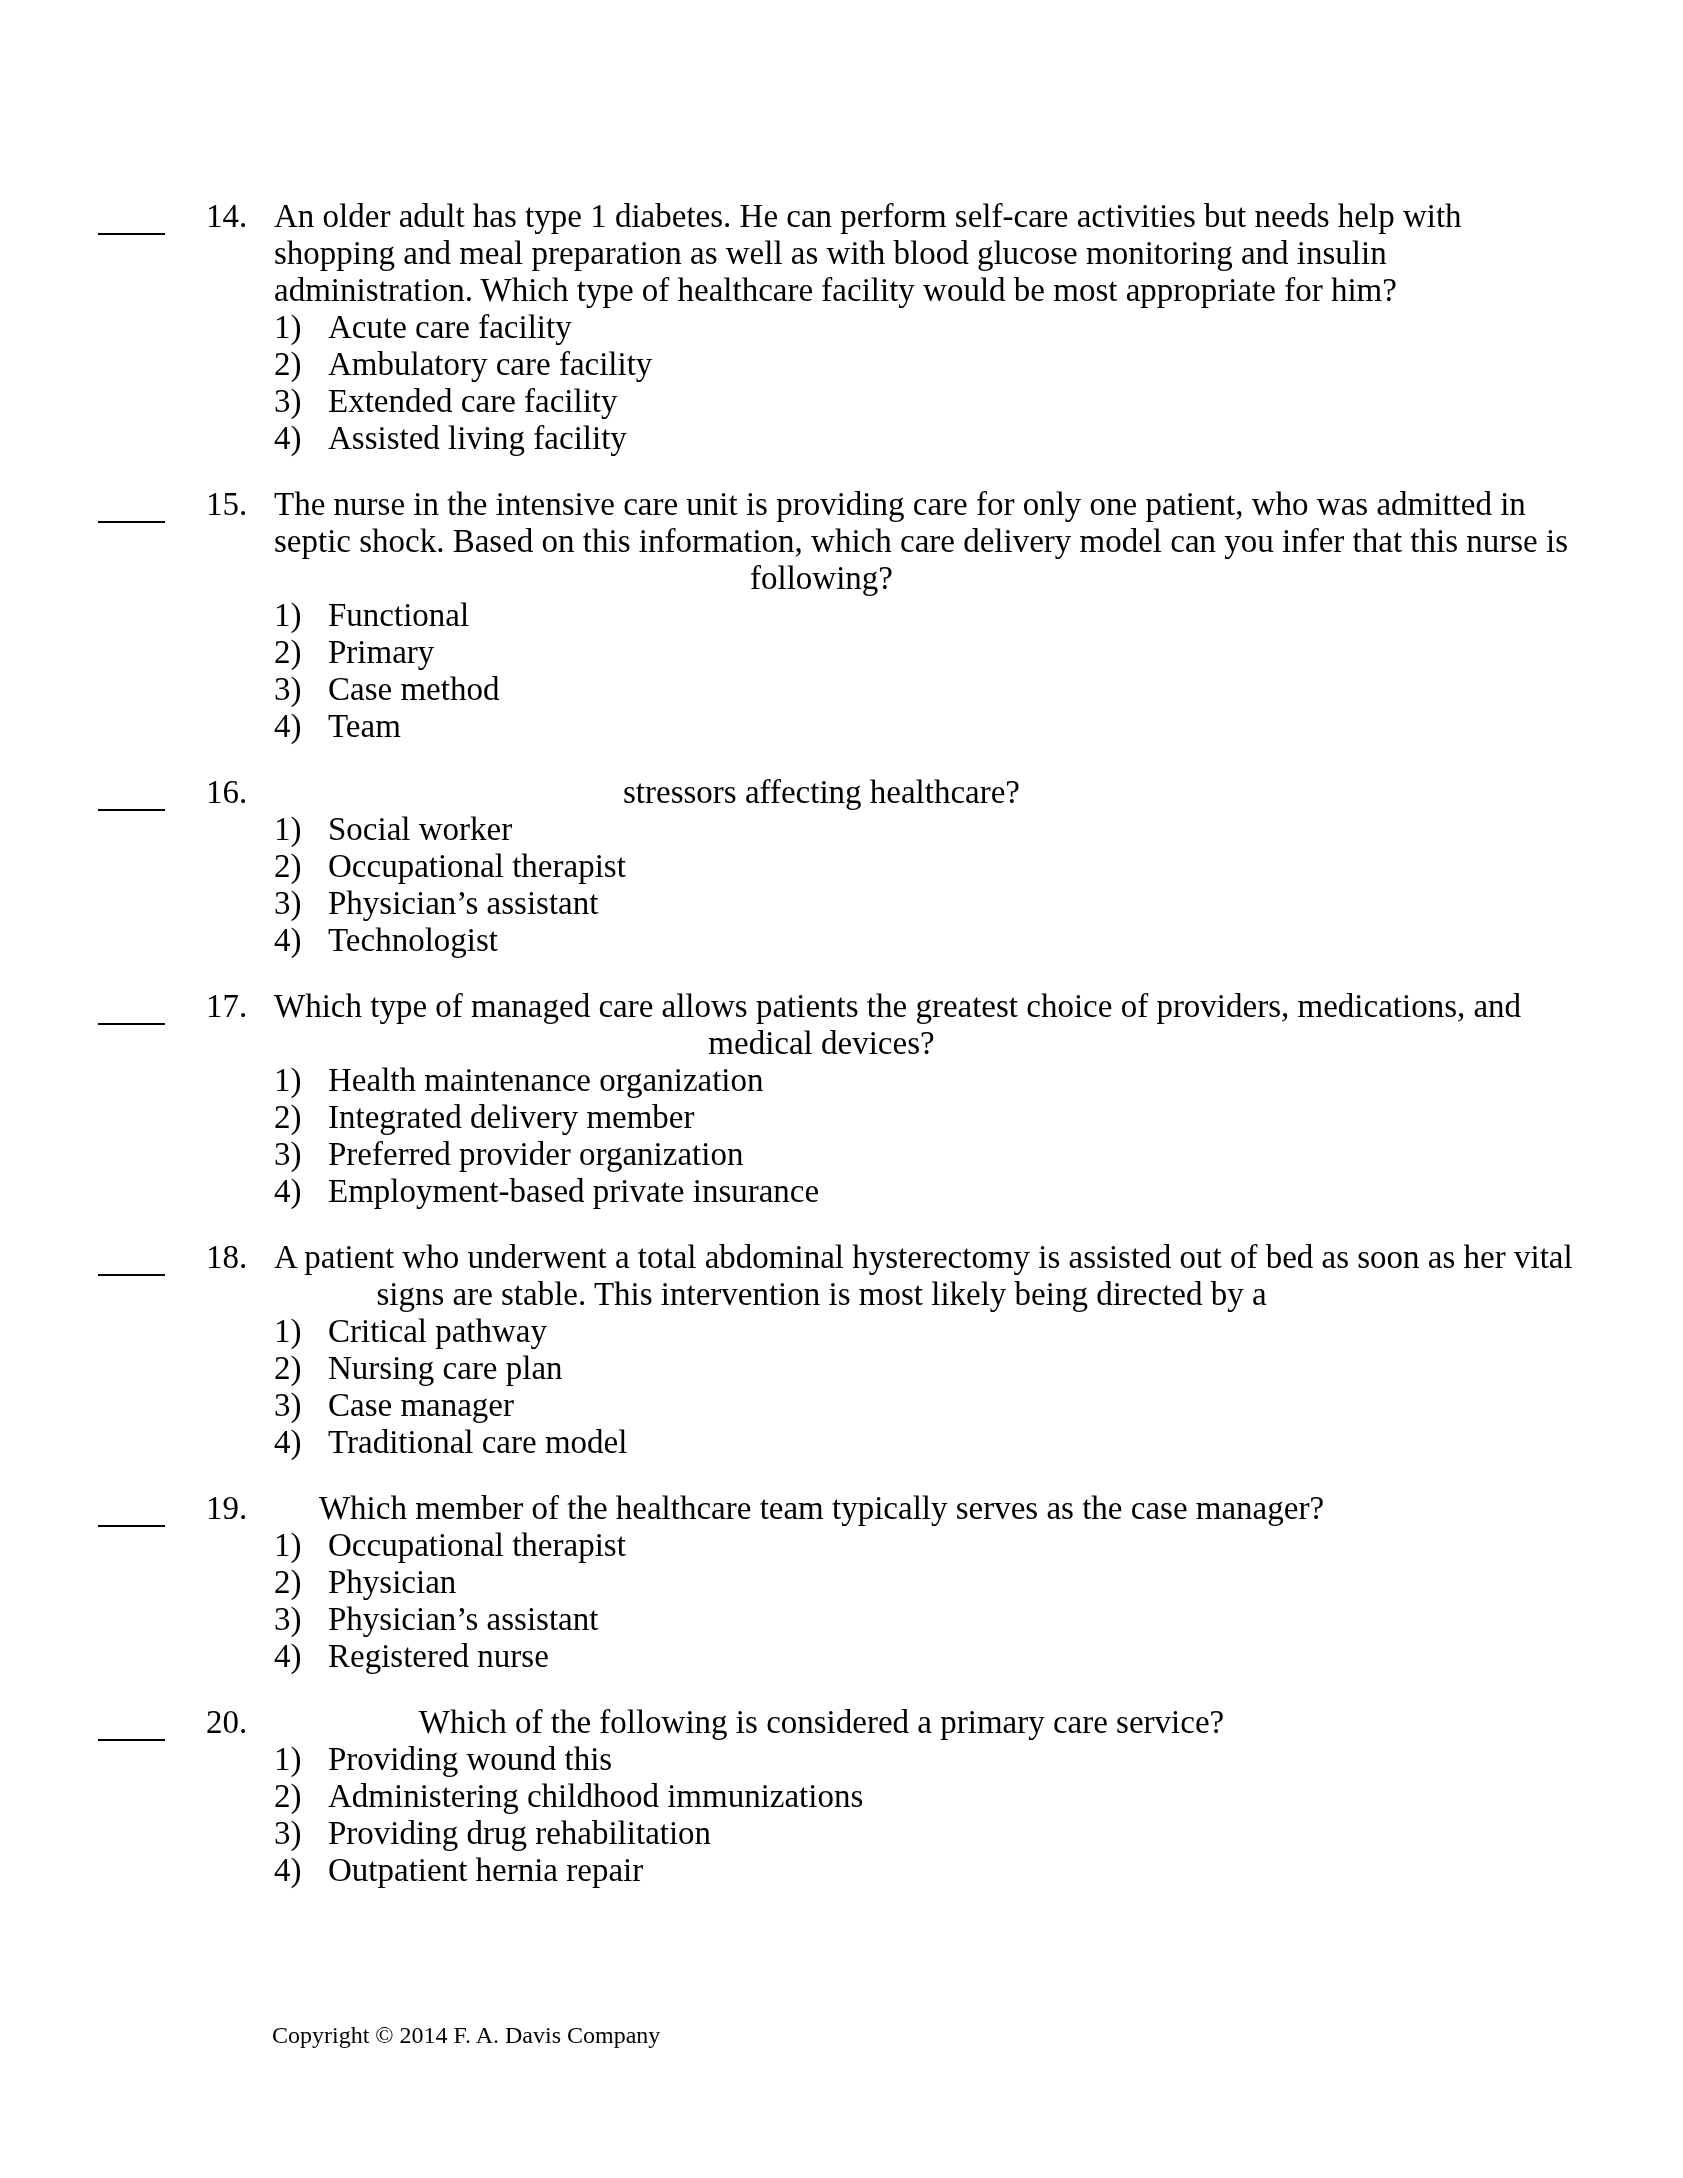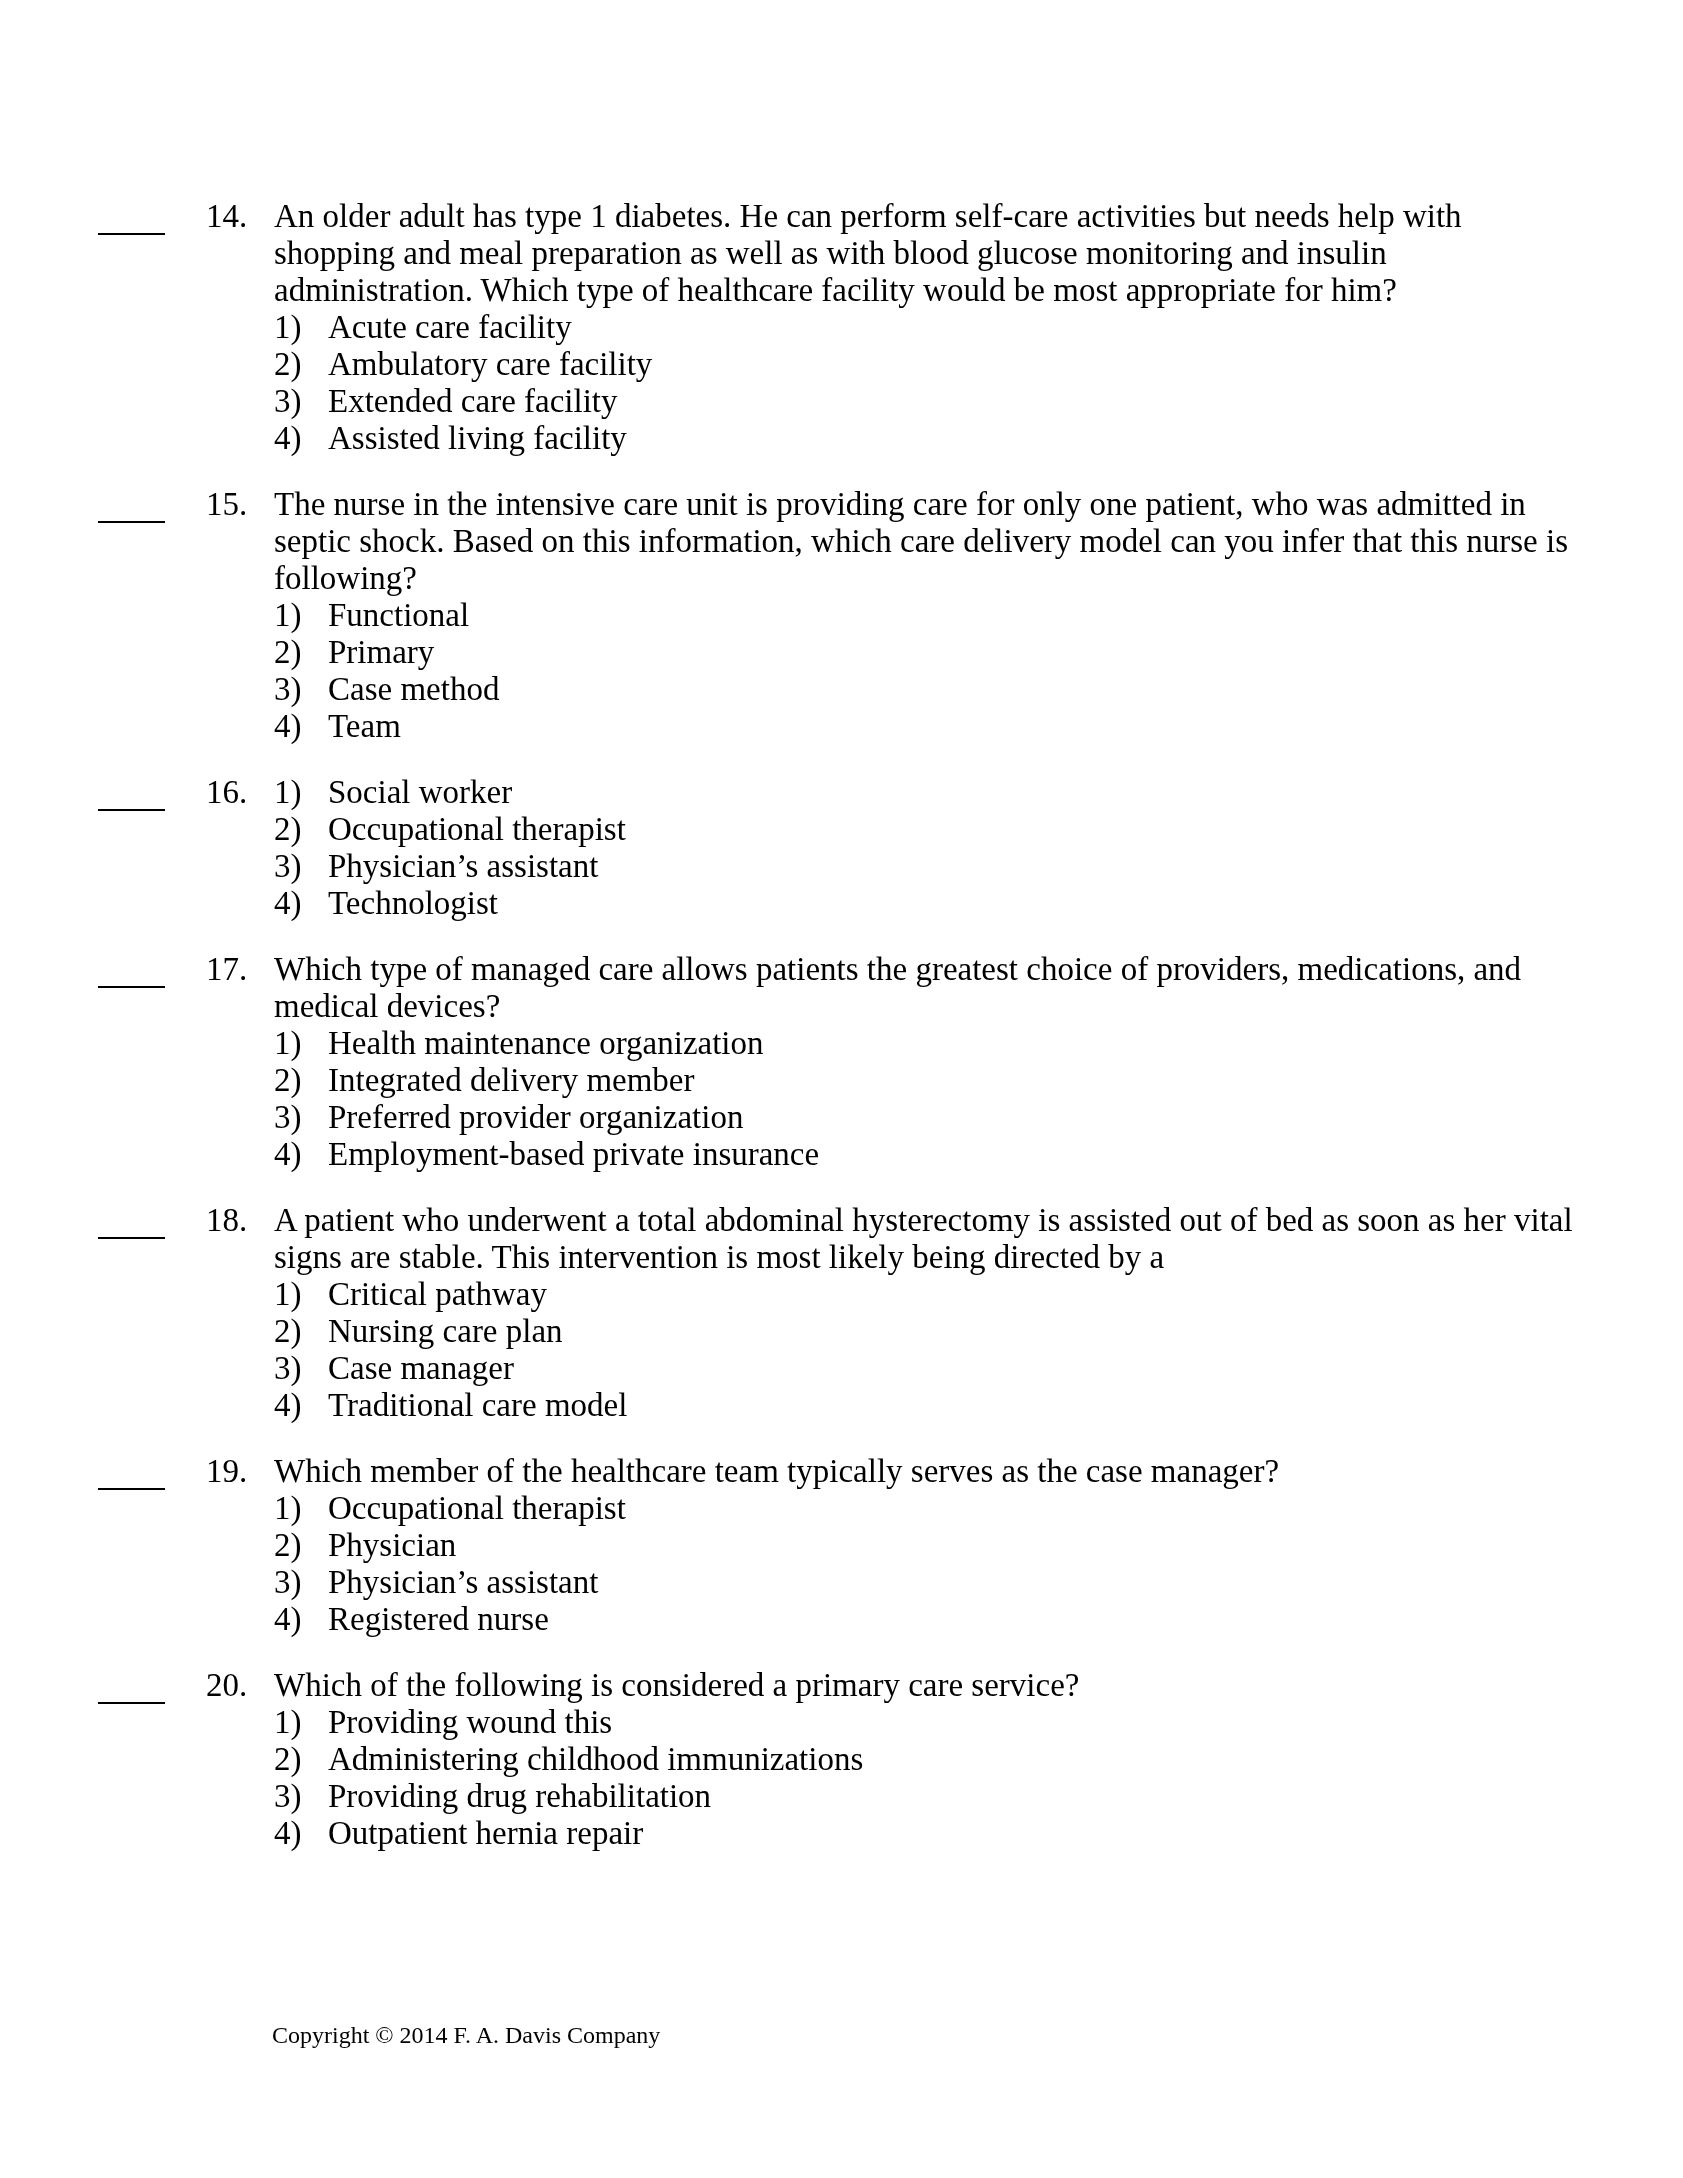--- a/index.html
+++ b/index.html
@@ -2,21 +2,21 @@
 <html><head>
 <meta charset="utf-8">
 <style>
   html, body { margin: 0; padding: 0; background: #ffffff; }
   body { width: 1683px; height: 2178px; position: relative; overflow: hidden; color: #000000; }
   .questions { position: absolute; left: 0; top: 198px; width: 1369px; }
   .question { position: relative; margin-bottom: 29px; font-family: "Liberation Serif", "DejaVu Serif", serif; font-size: 33px; line-height: 37px; }
   .blank { position: absolute; left: 98px; top: 0; width: 67px; height: 37px; }
   .blank::after { content: ""; position: absolute; left: 0; right: 0; top: 35px; height: 2px; background: #000; }
   .qnum { position: absolute; left: 206px; top: 0; white-space: nowrap; }
-  .stem { margin-left: 274px; }
+  .stem { margin-left: 274px; text-align: center; }
   .stem-line { display: block; white-space: nowrap; }
   .options { margin: 0; padding: 0; list-style: none; margin-left: 274px; }
   .option { position: relative; white-space: nowrap; height: 37px; }
   .opt-num { position: absolute; left: 0; top: 0; }
   .opt-text { position: absolute; left: 54px; top: 0; }
   .footer { position: absolute; left: 272px; top: 2020px; font-family: Liberation Serif, serif; font-size: 24px; line-height: 30px; white-space: nowrap; }
 </style>
 </head>
 <body>
 
@@ -75,20 +75,21 @@
           <span class="opt-num">4)</span>
           <span class="opt-text">Team</span>
         </li>
     </ul>
   </div>
 
   <div class="question">
     <span class="blank"></span>
     <span class="qnum">16.</span>
     <div class="stem">
+      <span class="stem-line">stressors affecting healthcare?</span>
     </div>
     <ul class="options">
       <li class="option">
           <span class="opt-num">1)</span>
           <span class="opt-text">Social worker</span>
         </li>
       <li class="option">
           <span class="opt-num">2)</span>
           <span class="opt-text">Occupational therapist</span>
         </li>

